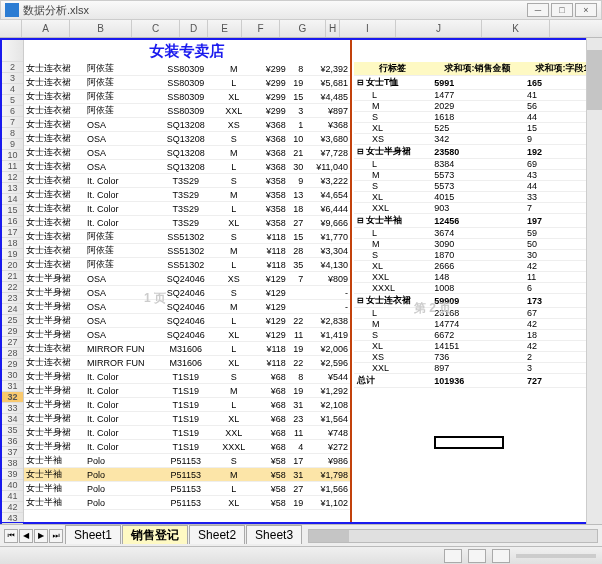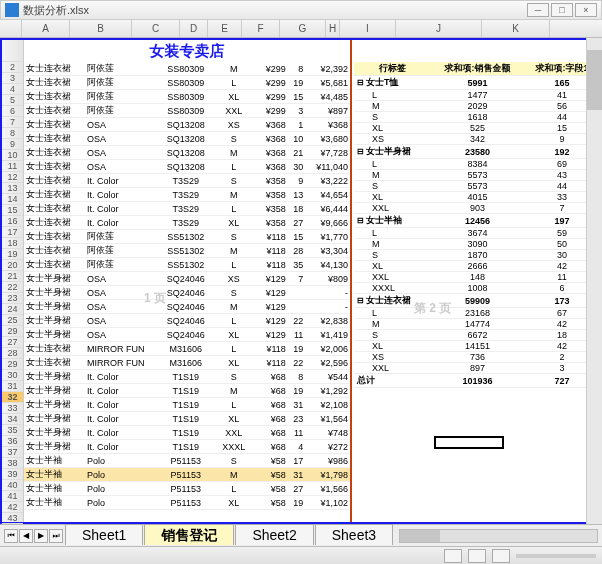--- a/index.html
+++ b/index.html
@@ -22,27 +22,27 @@
 .data td,.data th{border-bottom:1px solid #eee;height:11px;font-size:9px;padding:0 2px;white-space:nowrap;overflow:hidden}
 .data th{font-weight:bold;text-align:center}
 .data td.r{text-align:right}
 .data td.c{text-align:center}
 .rsel{background:#fce5a8}
 .rowhdr .rh.sel{background:#f9c96e;font-weight:bold}
 .pivot td,.pivot th{border-bottom:1px solid #eee;height:11px;font-size:9px;padding:0 3px;white-space:nowrap}
 .pivot th{font-weight:bold;background:#fef9c3}
 .pivot .grp{font-weight:bold}
 .pivot .grp td:first-child::before{content:"⊟ ";font-size:8px}
-.pivot td.r{text-align:center}
+.pivot td.r{text-align:left}
 .pivot .tot td{font-weight:bold;border-top:1px solid #888}
 .cursor{position:absolute;border:2px solid #000;width:70px;height:13px;pointer-events:none}
 .watermark{position:absolute;font-size:12px;color:#ccc;pointer-events:none;font-weight:bold}
 .tabs{height:22px;background:#eee;border-top:1px solid #bbb;display:flex;align-items:center;padding:0 4px}
 .tabs .navbtn{width:14px;height:14px;border:1px solid #aaa;margin-right:1px;background:#f5f5f5;display:flex;align-items:center;justify-content:center;font-size:8px}
-.tabs .tab{padding:2px 16px;border:1px solid #aaa;border-bottom:none;background:#f5f5f5;font-size:14px;margin-left:1px}
+.tabs .tab{padding:2px 8px;border:1px solid #aaa;border-bottom:none;background:#f5f5f5;font-size:12px;margin-left:1px}
 .tabs .tab.active{background:#fef9c3;font-weight:bold}
 .tabs .hscroll{flex:1;height:14px;background:#e0e0e0;margin-left:6px;border:1px solid #bbb;position:relative}
 .tabs .hscroll .thumb{position:absolute;left:0;width:40px;height:100%;background:#c5c5c5}
 .statusbar{height:18px;background:linear-gradient(#f0f0f0,#e0e0e0);border-top:1px solid #bbb;display:flex;align-items:center;justify-content:flex-end;padding:0 6px;gap:6px}
 .statusbar .vbtn{width:18px;height:14px;border:1px solid #aaa;background:#f5f5f5}
 .statusbar .zoom{width:80px;height:4px;background:#ccc;position:relative}
 .vscroll{position:absolute;right:0;top:38px;width:16px;height:486px;background:#e8e8e8;border-left:1px solid #ccc}
 .vscroll .vth{position:absolute;top:12px;width:100%;height:60px;background:#c5c5c5}
 .colwidths .a{width:48px}.colwidths .b{width:62px}.colwidths .c{width:48px}.colwidths .d{width:28px}.colwidths .e{width:34px}.colwidths .f{width:38px}.colwidths .g{width:46px}.colwidths .h{width:14px}.colwidths .i{width:56px}.colwidths .j{width:86px}.colwidths .k{width:68px}
 </style>

